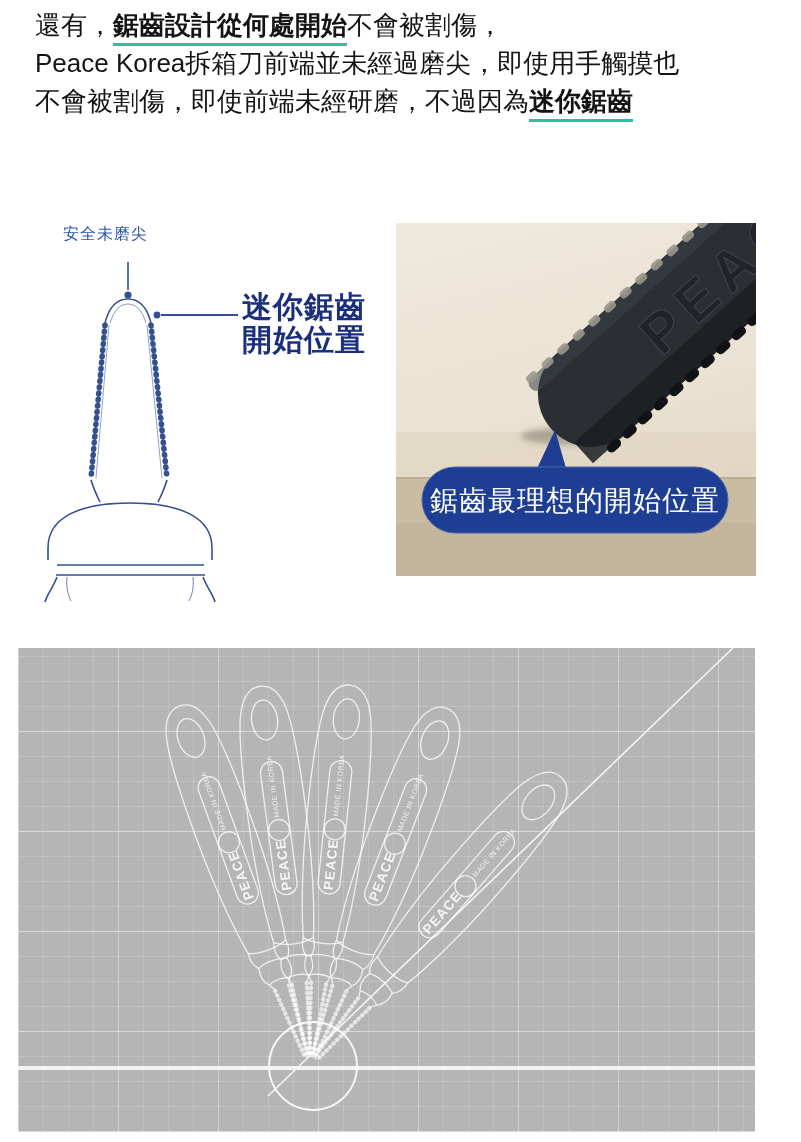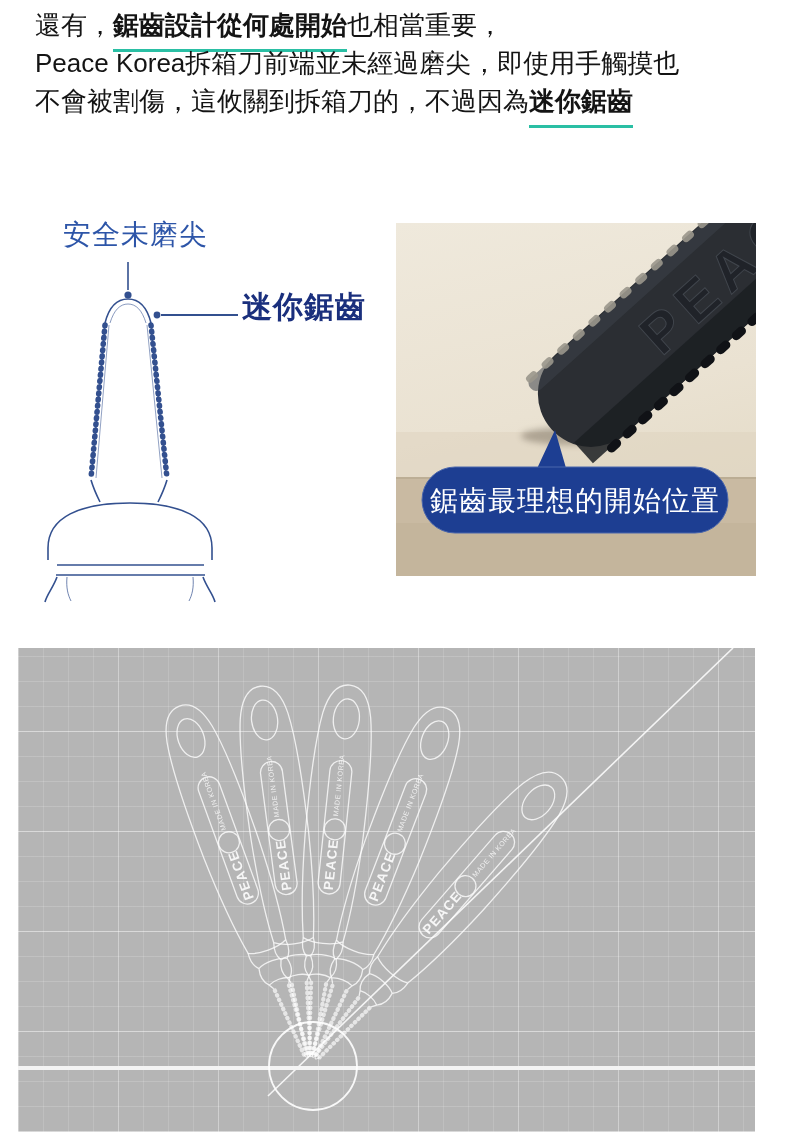--- a/index.html
+++ b/index.html
@@ -11,24 +11,24 @@
   }
   html,body{margin:0;padding:0;background:#fff;}
   body{font-family:"Liberation Sans","DejaVu Sans",sans-serif;}
   .page{position:relative;width:801px;height:1142px;background:#fff;overflow:hidden;}
 
   
   .intro{position:absolute;left:35px;top:6px;width:740px;
          font-size:26px;line-height:38px;color:#141414;}
   .intro .ln{white-space:nowrap;}
   .b{font-weight:700;}
-  .u{border-bottom:3px solid var(--teal);padding-bottom:9px;margin-top:44px;}
+  .u{border-bottom:3px solid var(--teal);padding-bottom:3px;margin-top:44px;}
 
   
-  .safe-label{position:absolute;left:63px;top:216px;font-size:28px;
+  .safe-label{position:absolute;left:63px;top:224px;font-size:16px;
               color:var(--blue-label);letter-spacing:1px;}
   .serr-label{position:absolute;left:242px;top:290px;font-size:30px;line-height:33px;
               font-weight:700;color:var(--navy);letter-spacing:1px;}
   .serr-label span{display:block;}
   .tip-diagram{position:absolute;left:40px;top:258px;}
 
   
   .photo{position:absolute;left:396px;top:223px;width:360px;height:353px;overflow:hidden;}
 
   
@@ -41,28 +41,29 @@
       repeating-linear-gradient(90deg, rgba(255,255,255,.14) 0 1px, rgba(0,0,0,0) 1px 25px);
   }
   .blueprint svg{position:absolute;left:0;top:0;}
 </style>
 </head>
 <body>
 
 <div class="page">
 
   <div class="intro">
-    <div class="ln"><span>還有，</span><span class="b u">鋸齒設計從何處開始</span><span>也相當重要，</span></div>
+    <div class="ln"><span>還有，</span><span class="b u">鋸齒設計從何處開始</span><span>不會被割傷，</span></div>
     <div class="ln"><span>Peace Korea拆箱刀前端並未經過磨尖，即使用手觸摸也</span></div>
-    <div class="ln"><span>不會被割傷，這攸關到拆箱刀的，不過因為</span><span class="b u">迷你鋸齒</span></div>
+    <div class="ln"><span>不會被割傷，即使前端未經研磨，不過因為</span><span class="b u">迷你鋸齒</span></div>
   </div>
 
   <div class="safe-label">安全未磨尖</div>
   <div class="serr-label">
     <span>迷你鋸齒</span>
+    <span>開始位置</span>
   </div>
 
   <svg class="tip-diagram" width="200" height="345" viewBox="0 0 200 345">
     <g stroke="#33508f" fill="none" stroke-width="1.6">
 
       <line x1="88" y1="4" x2="88" y2="32"></line>
       <circle cx="88" cy="37" r="3.6" fill="#33508f" stroke="none"></circle>
 
       <path d="M65,65 C69,49 77,41 88,41 C99,41 107,49 111,65"></path>
       <path d="M70,65 C74,52 80,46 88,46 C96,46 102,52 106,65" stroke-width="0.9" opacity="0.65"></path>

